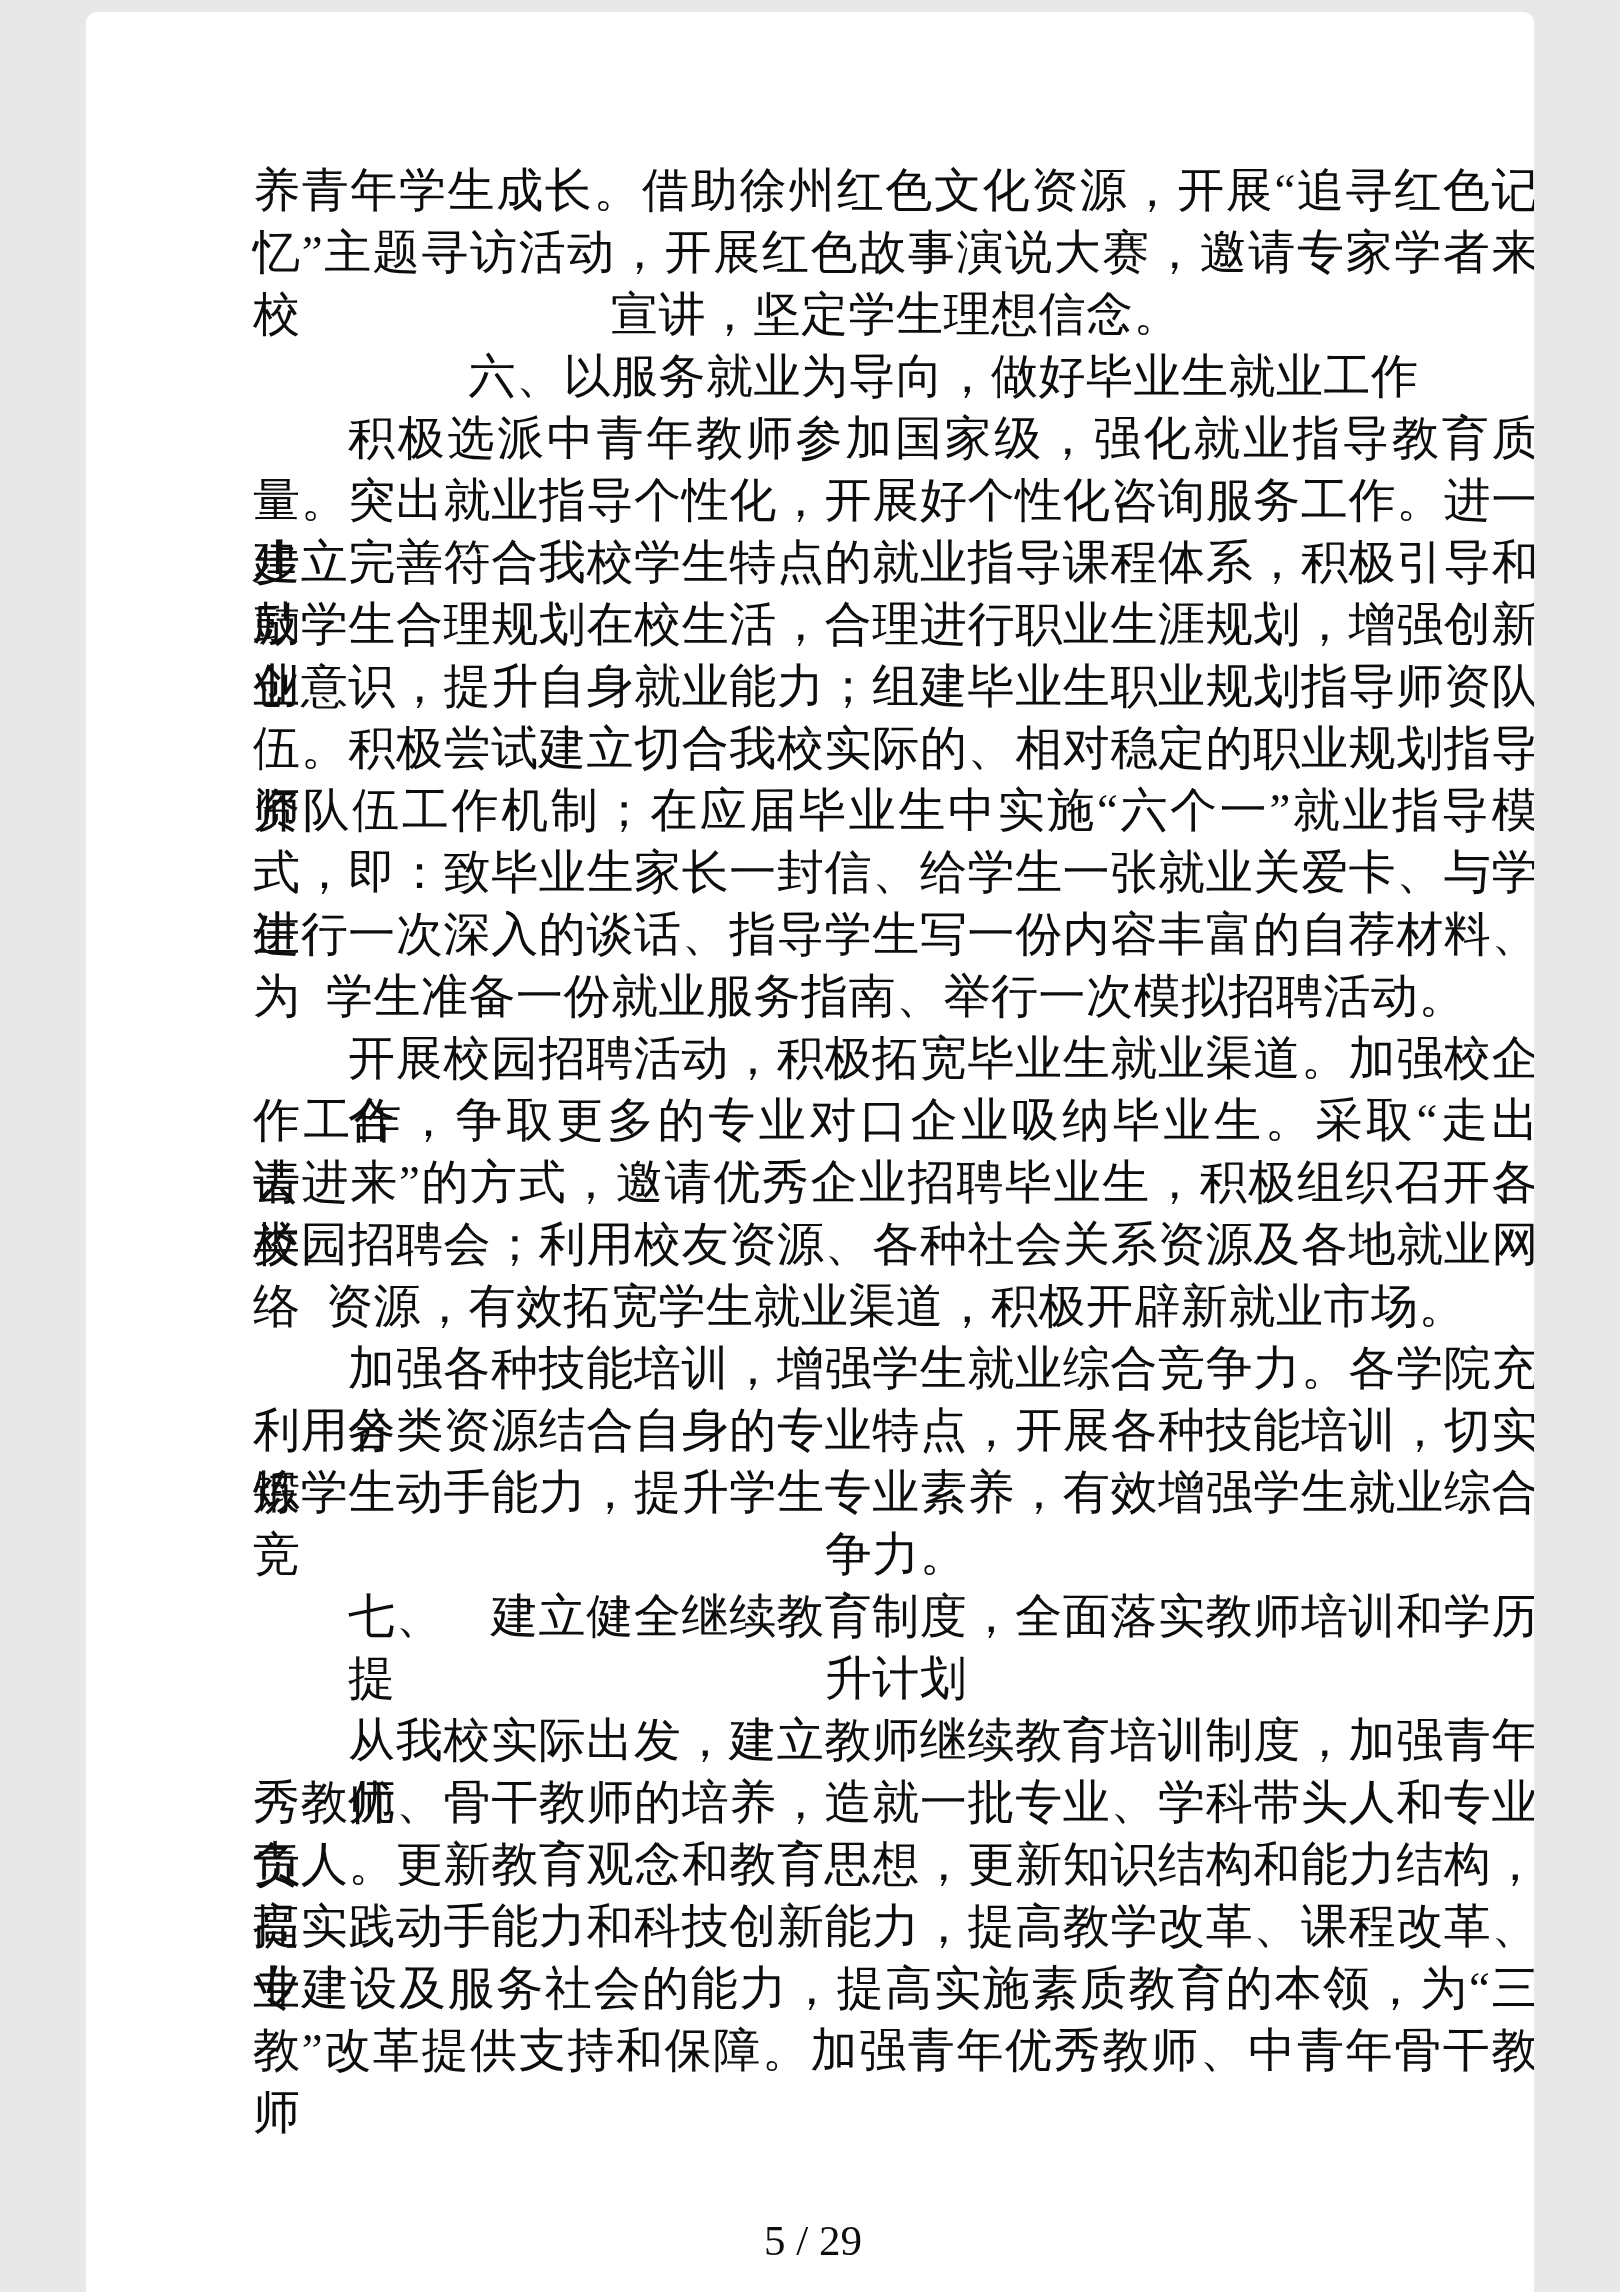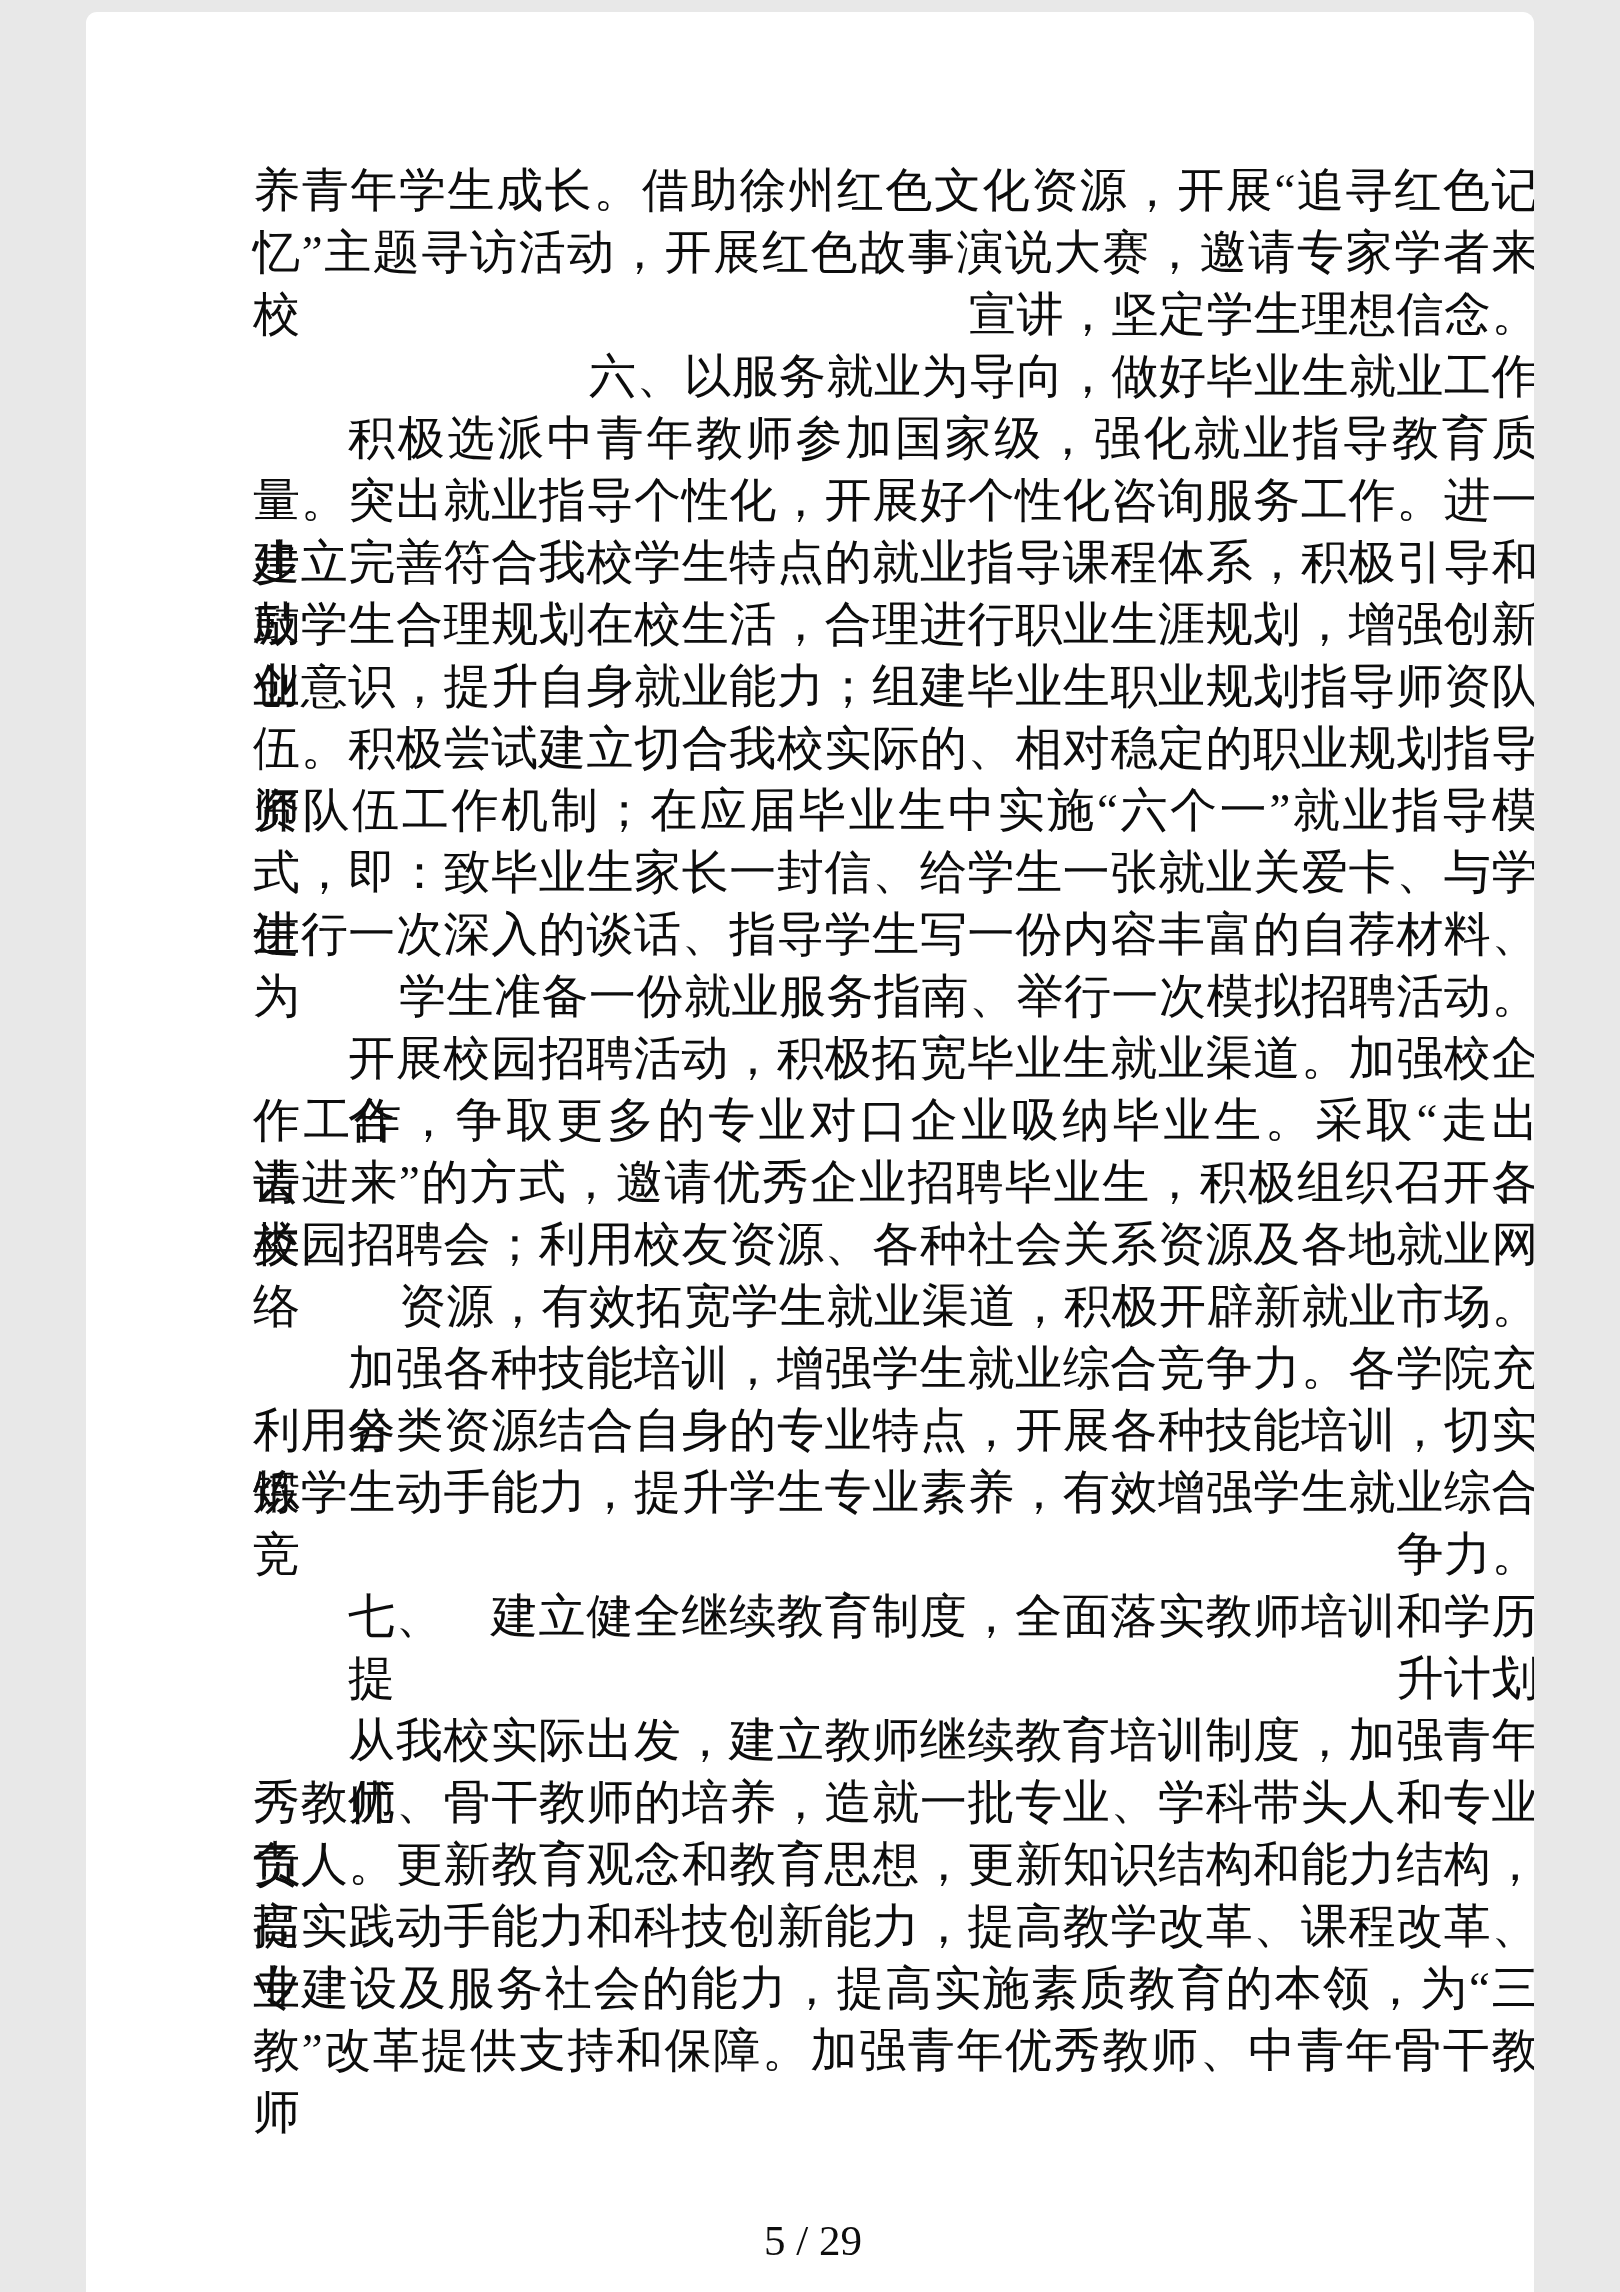--- a/index.html
+++ b/index.html
@@ -23,21 +23,21 @@
     left: 167px;
     top: 147px;
     width: 1286px;
   }
   .line {
     height: 62px;
     line-height: 62px;
     font-size: 47px;
     letter-spacing: 0.5px;
     white-space: normal;
-    text-align: right;
+    text-align: center;
   }
   .line.flush {
     text-align: justify;
     text-align-last: justify;
     text-justify: inter-character;
   }
   .line.indent {
     padding-left: 95px;
   }
   .footer {

